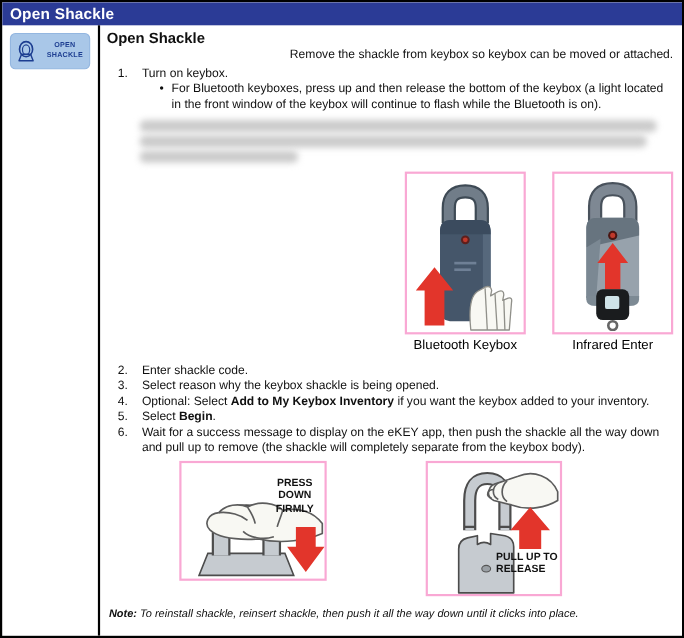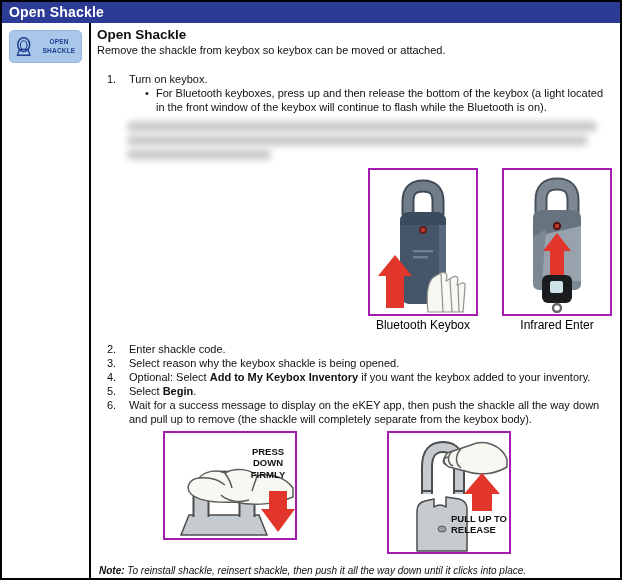--- a/index.html
+++ b/index.html
@@ -17,38 +17,38 @@
   .sidebar { width: 89px; border-right: 2px solid #000; padding: 7px 4px 0 7px; flex: none; }
   .side-btn { width: 73px; height: 33px; background: #a9c7e8; border-radius: 5px;
               display: flex; align-items: center; gap: 3px; padding: 3px 4px; cursor: pointer;
               border: 1px solid #93b6e0; }
   .side-icon svg { width: 24px; height: 22px; display: block; }
   .side-label { font-size: 6.5px; font-weight: bold; color: #1d3e91; text-align: center;
                 line-height: 1.3; flex: 1; letter-spacing: .2px; }
 
   .main { flex: 1; padding: 4px 8px 0 6px; font-size: 11px; color: #101010; }
   .h1 { font-size: 13.5px; font-weight: bold; margin-bottom: 2px; }
-  .intro { margin-bottom: 16px; line-height: 13px; }
+  .intro { margin-bottom: 4px; line-height: 13px; text-align: right; }
 
   .step { display: flex; line-height: 13.5px; margin-top: .5px; }
   .step .num { width: 16px; margin-left: 10px; flex: none; }
   .step .txt { flex: 1; margin-left: 6px; }
 
   .bullet-row { display: flex; margin-left: 48px; line-height: 13.5px; margin-top: .5px; }
   .bullet-char { width: 11px; flex: none; }
   .bullet-txt { flex: 1; }
 
   .redacted { margin: 7px 0 0 30px; width: 480px; }
   .redacted .bar { height: 11px; background: #cbcbcb; border-radius: 5px;
                    filter: blur(3px); margin-bottom: 3px; }
   .bar.b1 { width: 98%; } .bar.b2 { width: 96%; } .bar.b3 { width: 30%; }
 
   .fig-row-top { display: flex; gap: 24px; margin: 8px 0 0 99px; justify-content: flex-end; }
   .fig { text-align: center; }
-  .box { border: 2px solid #a21caf; background: #fff; }
+  .box { border: 2px solid #f9a8d4; background: #fff; }
   .box.kb { width: 110px; height: 148px; padding: 1px; }
   .box.kb svg { width: 104px; height: 142px; display: block; }
   .fig-cap { font-size: 12px; margin-top: 2px; color: #000; }
 
   .steps2 { margin-top: 11px; }
 
   .fig-row-bottom { display: flex; gap: 46px; margin: 5px 0 0 66px; align-items: flex-start; }
   .box.press { width: 134px; height: 109px; position: relative; }
   .box.pull  { width: 124px; height: 123px; position: relative; margin-left: 44px; }
   .box.press svg, .box.pull svg { display: block; width: 100%; height: 100%; }

